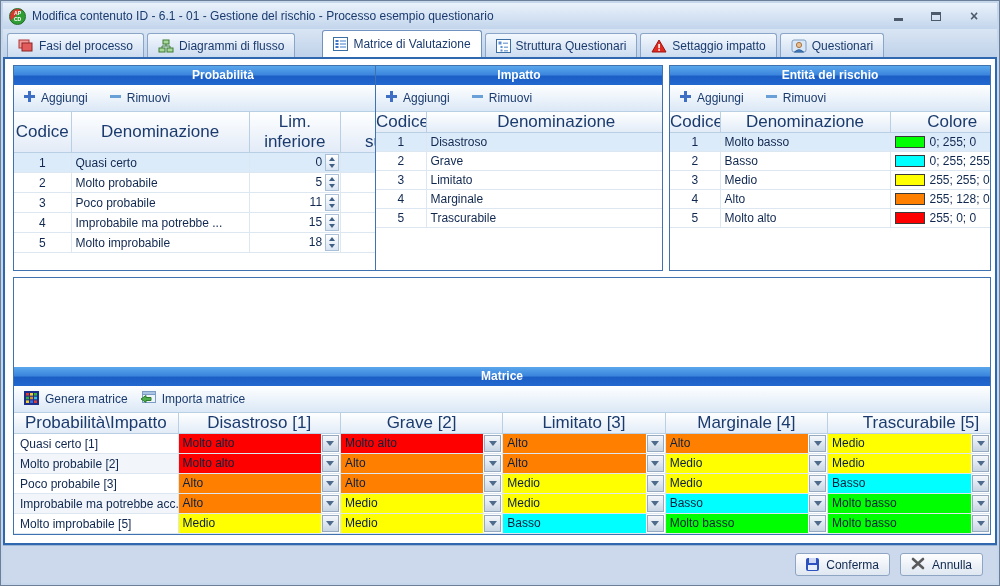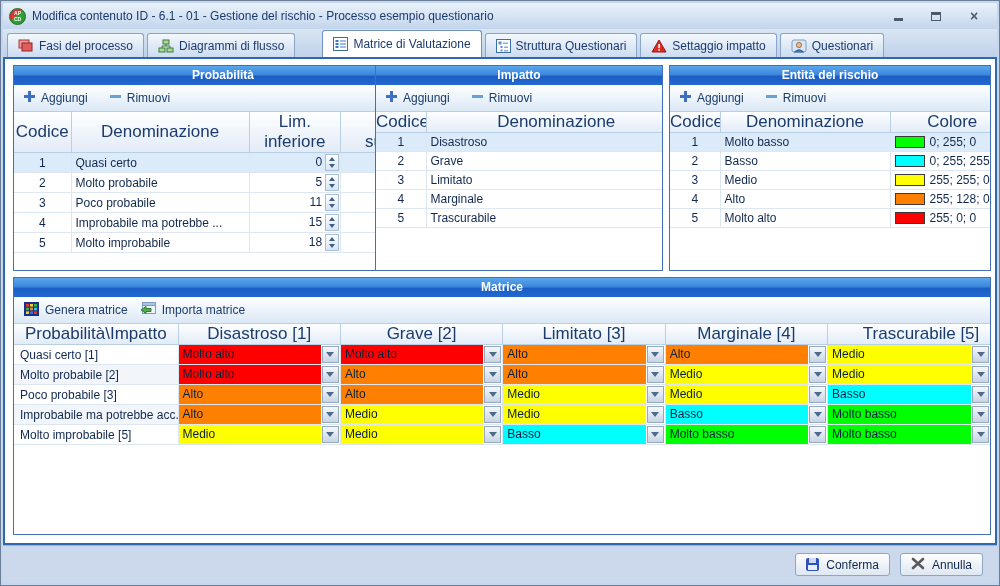--- a/index.html
+++ b/index.html
@@ -414,21 +414,21 @@
     </tr>
             <tr class="">
       <td class="c-code">5</td>
       <td>Molto alto</td>
       <td><span class="swatch" style="background:#ff0000"></span>255; 0; 0</td>
     </tr>
           </tbody>
       </table>
     </div>
 
-    <div class="panel" style="left:8px; top:218px; width:978px; height:258px;">
+    <div class="panel" style="left:8px; top:218px; width:978px; height:258px;justify-content:flex-end;">
       <div class="panel-header">Matrice</div>
       <div class="panel-toolbar" style="gap:12px;">
         <span class="tool-btn">
           <span><svg width="15" height="14">
                 <rect x="0" y="0" width="15" height="14" fill="#1c2e8c"></rect>
                 <rect x="2" y="2" width="3" height="2.6" fill="#e03a2e"></rect>
                 <rect x="6" y="2" width="3" height="2.6" fill="#f2d12e"></rect>
                 <rect x="10" y="2" width="3" height="2.6" fill="#35b43a"></rect>
                 <rect x="2" y="5.7" width="3" height="2.6" fill="#35b43a"></rect>
                 <rect x="6" y="5.7" width="3" height="2.6" fill="#e08a2e"></rect>

